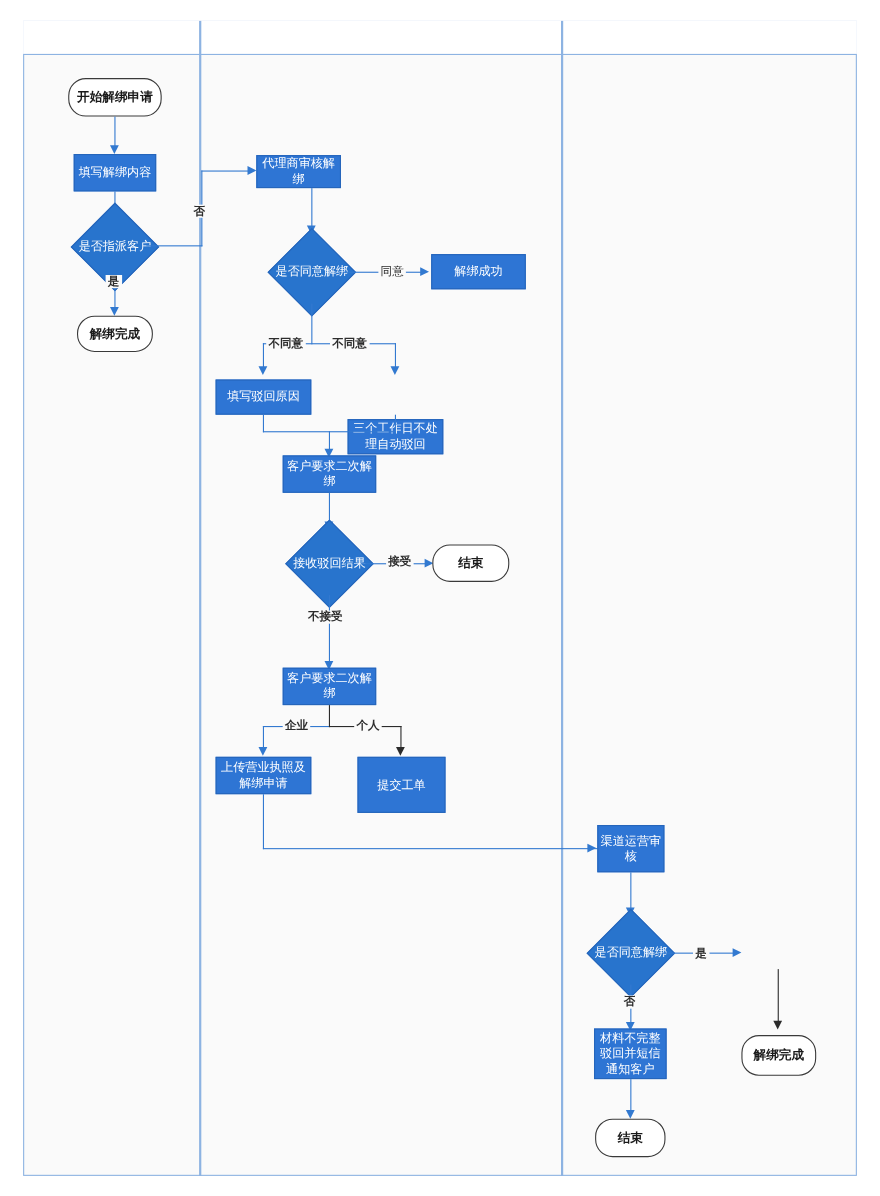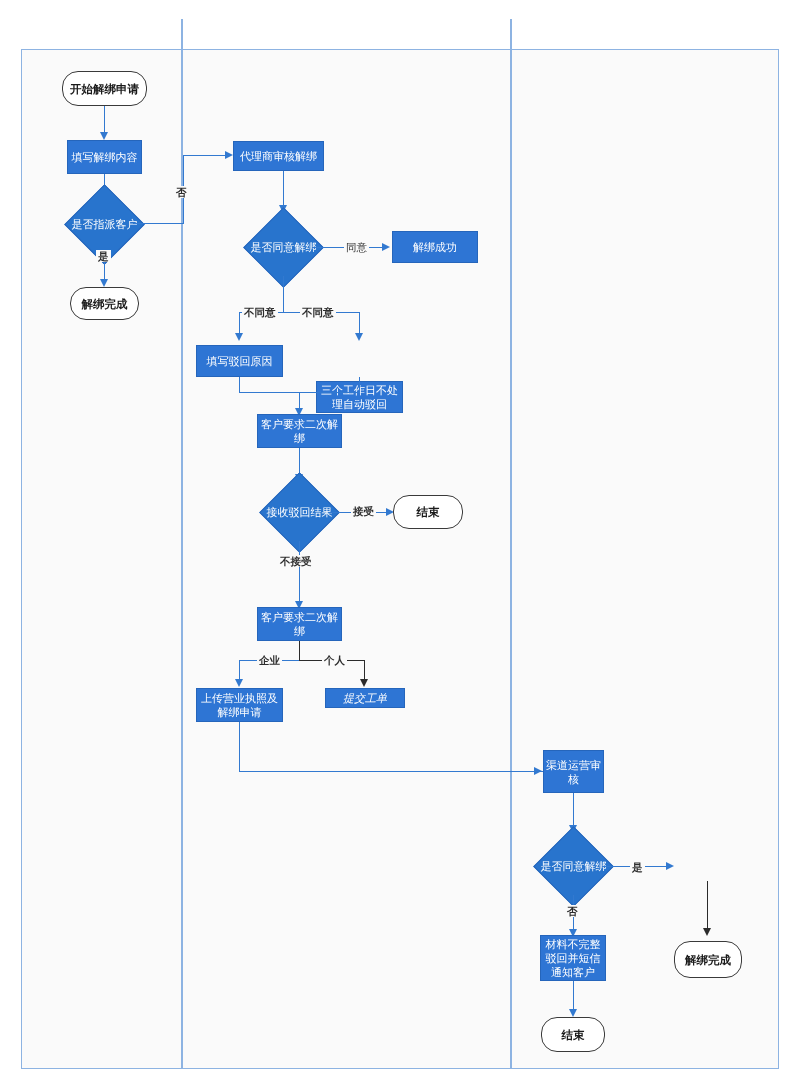--- a/index.html
+++ b/index.html
@@ -73,21 +73,21 @@
   <div class="elbl b" style="left:96px;top:250px;">是</div>
 
   <div class="node term" style="left:70px;top:287px;width:69px;height:33px;">解绑完成</div>
 
   <div class="h" style="left:133px;top:223px;width:51px;"></div>
   <div class="v" style="left:183px;top:155px;height:69px;"></div>
   <div class="h" style="left:183px;top:155px;width:44px;"></div>
   <div class="arr right" style="left:225px;top:151px;"></div>
   <div class="elbl b" style="left:174px;top:186px;">否</div>
 
-  <div class="node proc" style="left:233px;top:141px;width:91px;height:30px;">代理商审核解绑</div>
+  <div class="node proc" style="left:233px;top:141px;width:77px;height:30px;">代理商审核解绑</div>
 
   <div class="v" style="left:283px;top:171px;height:38px;"></div>
   <div class="arr down" style="left:279px;top:205px;"></div>
 
   <div class="diamond-wrap" style="left:255px;top:219px;width:57px;height:57px;">
     <div class="diamond-shape"></div>
     <div class="diamond-txt">是否同意解绑</div>
   </div>
 
   <div class="h" style="left:312px;top:247px;width:72px;"></div>
@@ -141,21 +141,21 @@
   <div class="v" style="left:239px;top:660px;height:22px;"></div>
   <div class="arr down" style="left:235px;top:679px;"></div>
   <div class="elbl b" style="left:257px;top:654px;">企业</div>
 
   <div class="h dark" style="left:299px;top:660px;width:66px;"></div>
   <div class="v dark" style="left:364px;top:660px;height:22px;"></div>
   <div class="arr down dark" style="left:360px;top:679px;"></div>
   <div class="elbl b" style="left:322px;top:654px;">个人</div>
 
   <div class="node proc" style="left:196px;top:688px;width:87px;height:34px;">上传营业执照及解绑申请</div>
-  <div class="node proc" style="left:325px;top:688px;width:80px;height:20px;font-style:italic;">提交工单</div>
+  <div class="node proc" style="left:325px;top:688px;width:80px;height:51px;">提交工单</div>
 
   <div class="v" style="left:239px;top:722px;height:50px;"></div>
   <div class="h" style="left:239px;top:771px;width:305px;"></div>
   <div class="arr right" style="left:534px;top:767px;"></div>
 
   <div class="node proc" style="left:543px;top:750px;width:61px;height:43px;">渠道运营审核</div>
 
   <div class="v" style="left:573px;top:793px;height:36px;"></div>
   <div class="arr down" style="left:569px;top:825px;"></div>
 

